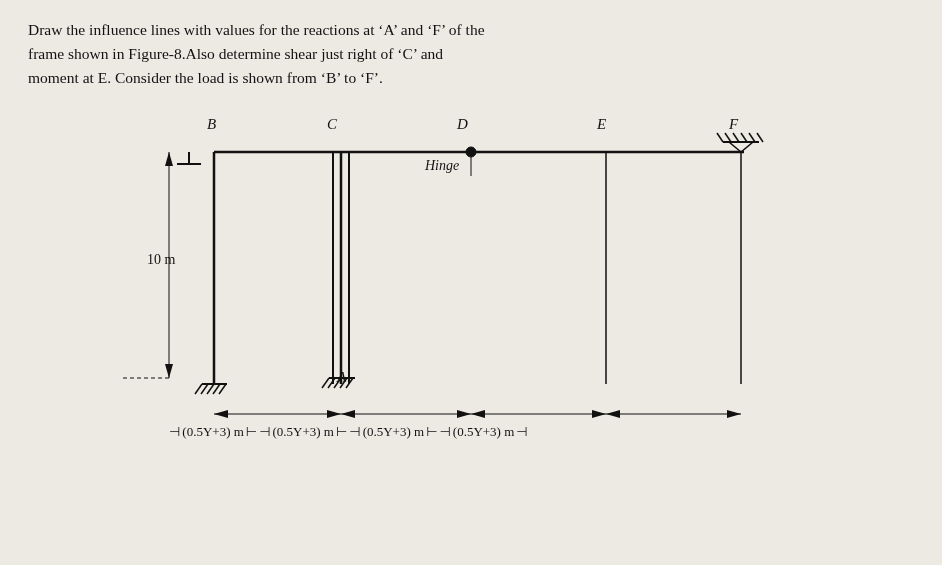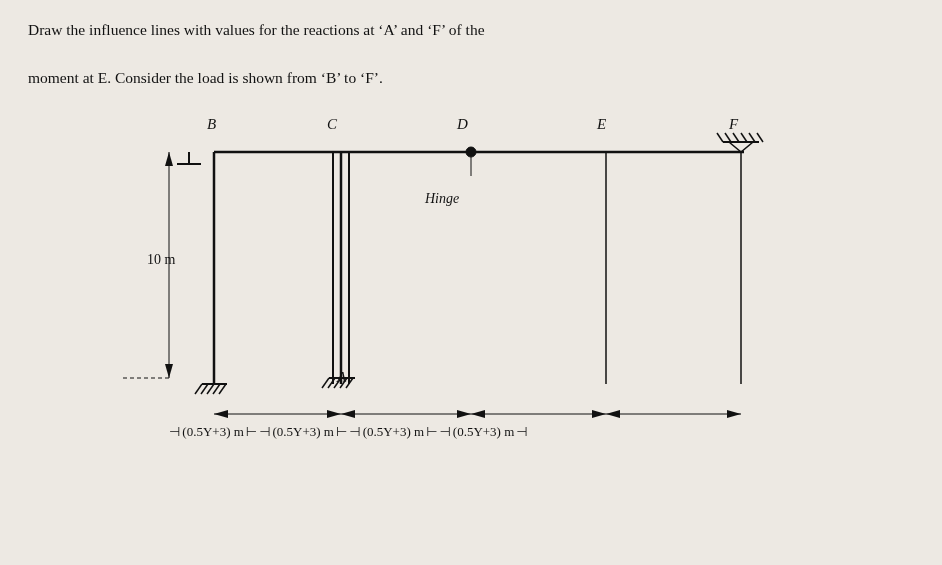--- a/index.html
+++ b/index.html
@@ -41,32 +41,32 @@
       position: absolute;
       top: 0;
       left: 0;
     }
 
     .label-b { position: absolute; top: 12px; left: 98px; font-size: 15px; font-style: italic; }
     .label-c { position: absolute; top: 12px; left: 218px; font-size: 15px; font-style: italic; }
     .label-d { position: absolute; top: 12px; left: 348px; font-size: 15px; font-style: italic; }
     .label-e { position: absolute; top: 12px; left: 488px; font-size: 15px; font-style: italic; }
     .label-f { position: absolute; top: 12px; left: 620px; font-size: 15px; font-style: italic; }
-    .label-hinge { position: absolute; top: 54px; left: 316px; font-size: 14px; font-style: italic; margin-top: 33px; }
+    .label-hinge { position: absolute; top: 54px; left: 316px; font-size: 14px; font-style: italic; }
     .label-10m { position: absolute; top: 148px; left: 38px; font-size: 14px; }
     .label-a { position: absolute; top: 265px; left: 228px; font-size: 15px; font-style: italic; }
   </style>
 </head>
 <body>
 
 <div class="page-container">
 
   <div class="problem-text">
     <span>Draw the influence lines with values for the reactions at ‘A’ and ‘F’ of the</span><br>
-    <br>
+    <span>frame shown in Figure-8.Also   determine shear just right of ‘C’ and</span><br>
     <span>moment at E. Consider the load is shown from ‘B’ to ‘F’.</span>
   </div>
 
   <div class="diagram-area">
 
     <svg class="diagram-svg" width="740" height="340" viewBox="0 0 740 340">
 
       <line x1="105" y1="48" x2="635" y2="48" stroke="#111" stroke-width="2.5"></line>
 
       <line x1="105" y1="48" x2="105" y2="280" stroke="#111" stroke-width="2.5"></line>

